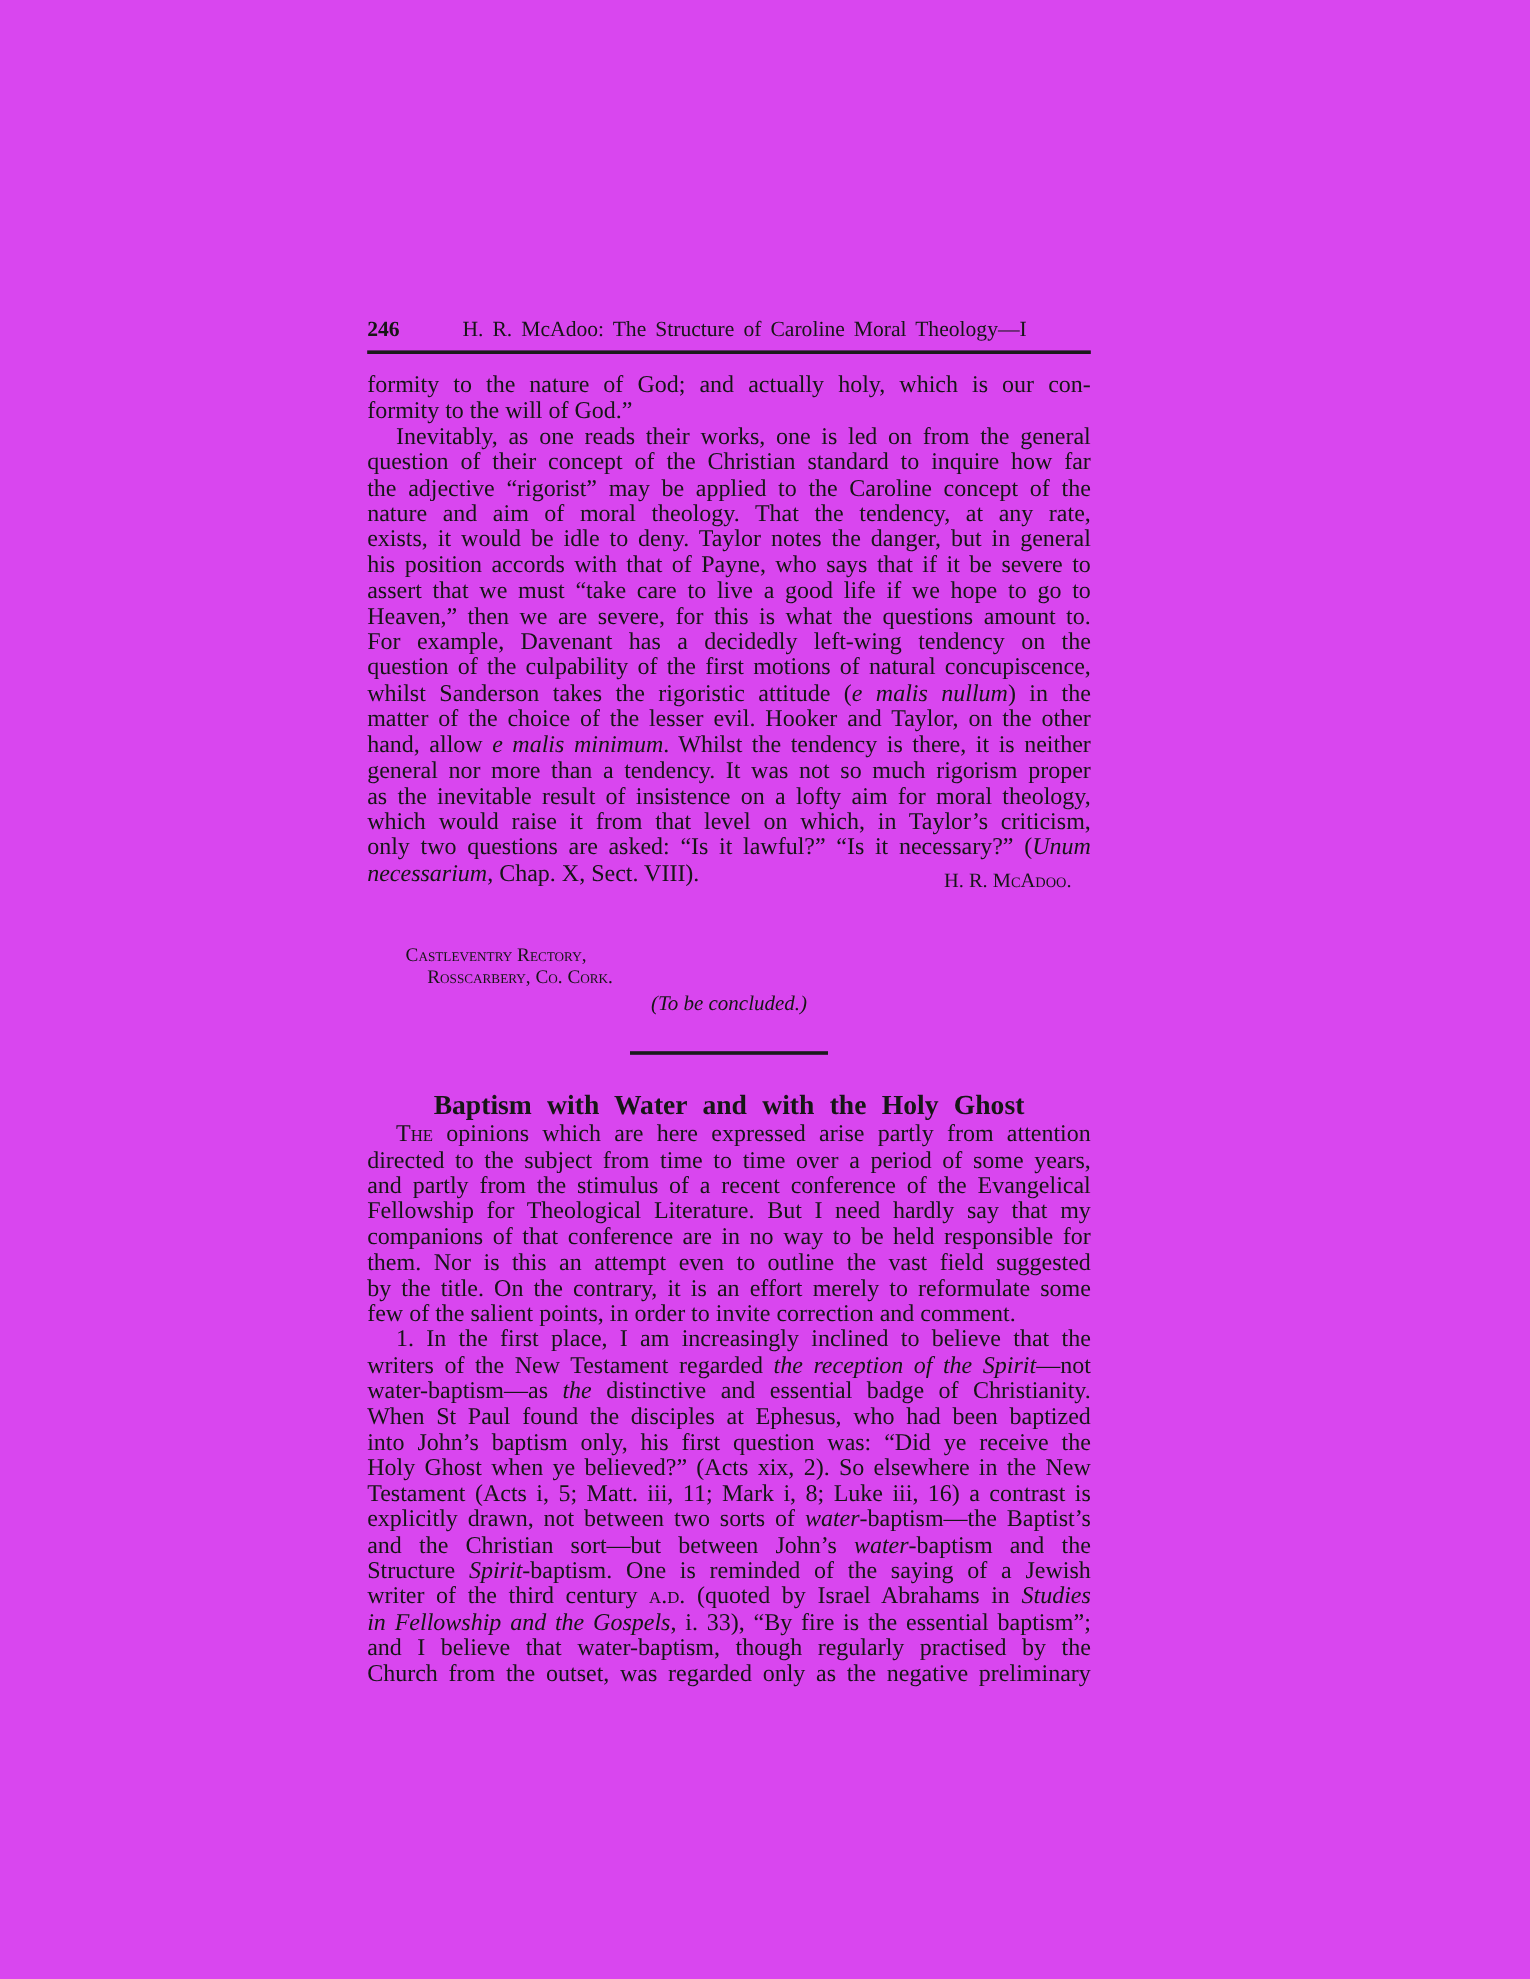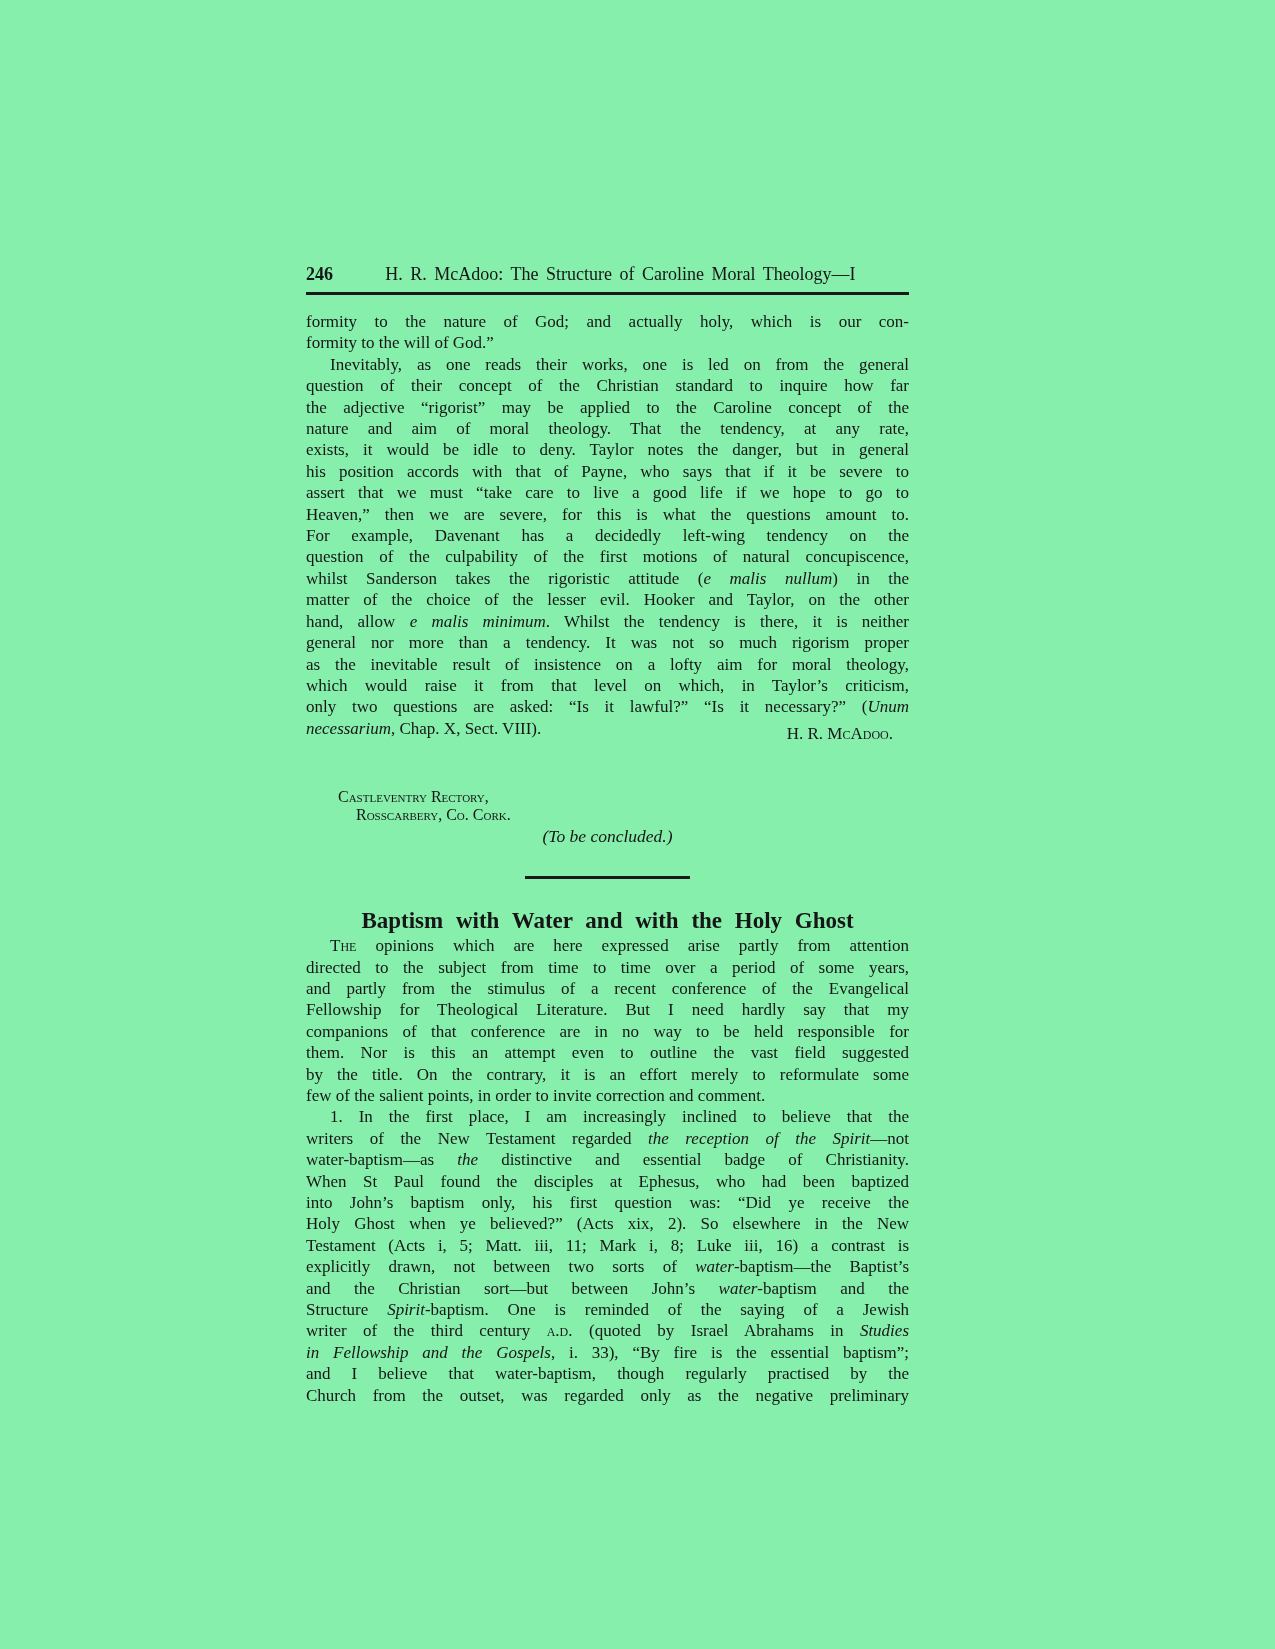--- a/index.html
+++ b/index.html
@@ -1,33 +1,33 @@
 <!DOCTYPE html>
 <html><head>
 <meta charset="utf-8">
 <style>
   html,body{margin:0;padding:0;}
   body{
     width:1275px;height:1649px;background:#f3f3f3;
     font-family:"Liberation Serif","DejaVu Serif",serif;
   }
   .page{
-    position:relative;width:1275px;height:1649px;background:#86efac;
+    position:relative;width:1275px;height:1649px;background:#d946ef;
     overflow:hidden;color:#161616;
   }
   .content{position:absolute;left:306px;top:262px;width:603px;}
 
   
   .hdr{position:relative;height:26px;font-size:18px;line-height:24px;
        border-bottom:3px solid #1a1a1a;padding-bottom:4px;}
   .hdr .pnum{position:absolute;left:0;top:0;font-weight:bold;}
   .hdr .rtitle{display:block;text-align:center;word-spacing:3px;padding-left:26px;}
 
   
-  .bodytext{font-size:17px;line-height:21.4px;}
+  .bodytext{font-size:20px;line-height:21.4px;}
   .b1{margin-top:16px;}
   .b2{}
   .ln{text-align:justify;text-align-last:justify;white-space:normal;}
   .ln.end{text-align-last:auto;}
   .ln.ind{text-indent:24px;}
   .it{font-style:italic;}
   .sc{font-variant:small-caps;}
 
   
   .sig{font-size:17px;text-align:right;padding-right:16px;margin-top:-16px;line-height:21px;font-family:Liberation Serif, serif;}

